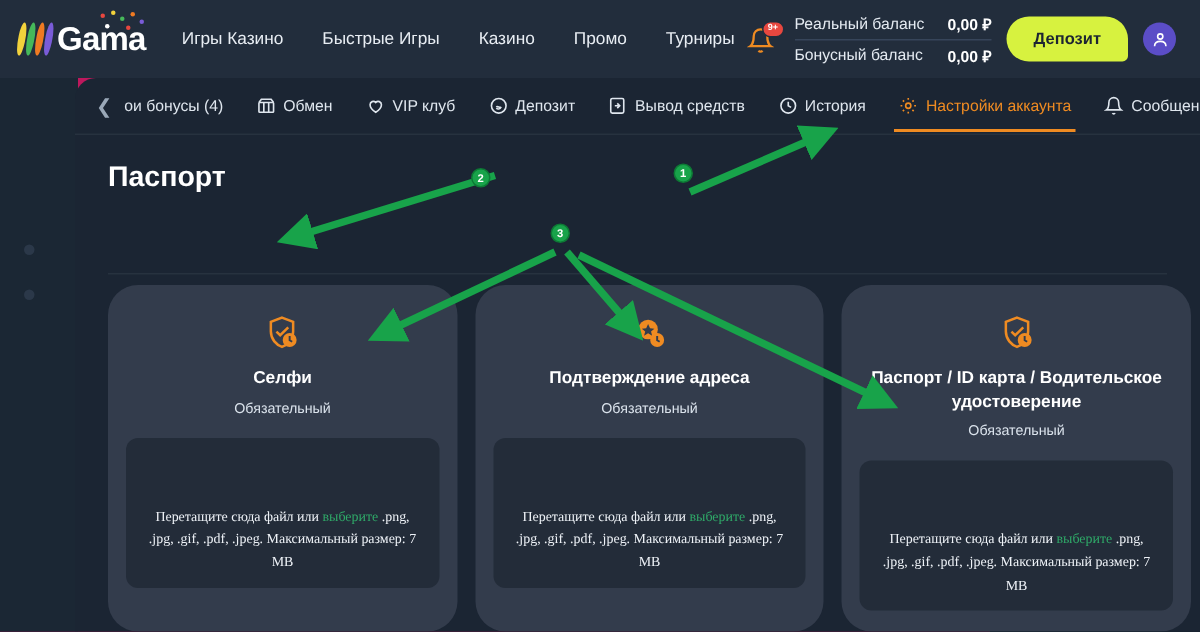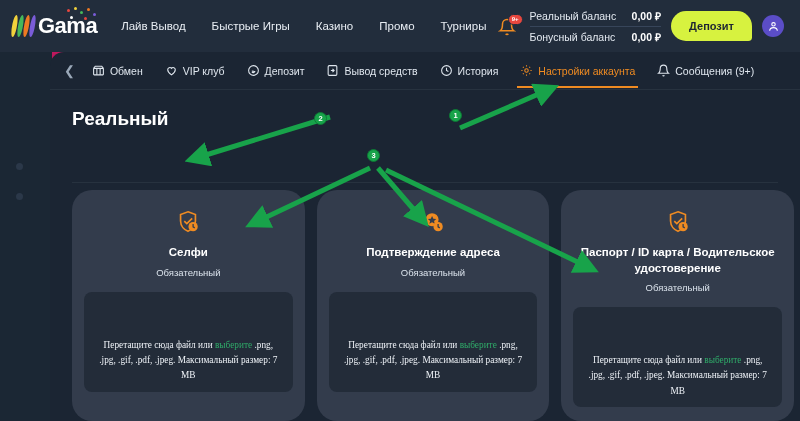--- a/index.html
+++ b/index.html
@@ -185,21 +185,21 @@
         <div class="cf" style="left:9px;top:0px;background:#f2d23c"></div>
         <div class="cf" style="left:15px;top:4px;background:#46b85a"></div>
         <div class="cf" style="left:22px;top:1px;background:#ef7a22"></div>
         <div class="cf" style="left:28px;top:6px;background:#7a5cd8"></div>
         <div class="cf" style="left:5px;top:9px;background:#ffffff"></div>
         <div class="cf" style="left:19px;top:10px;background:#e8473f"></div>
       </div>
     </div>
 
     <div class="nav">
-      <span class="nav-item">Лайв Вывод</span>
+      <span class="nav-item">Игры Казино</span>
       <span class="nav-item">Быстрые Игры</span>
       <span class="nav-item">Казино</span>
       <span class="nav-item">Промо</span>
       <span class="nav-item">Турниры</span>
     </div>
 
     <div class="header-right">
       <div class="bell-wrap">
         <svg class="tico" style="width:18px;height:18px;margin-top:4px" viewBox="0 0 24 24" fill="none" stroke="#ef8b22" stroke-width="2">
           <path d="M18 8a6 6 0 1 0-12 0c0 7-3 9-3 9h18s-3-2-3-9"></path>
@@ -228,20 +228,23 @@
         </svg>
       </div>
     </div>
   </div>
 
   <div class="panel">
 
     <div class="tabstrip">
       <span class="tab-back">❮</span>
 
+      <div class="tab clipped">
+        <span>ои бонусы (4)</span>
+      </div>
 
       <div class="tab">
         <svg class="tico" viewBox="0 0 24 24" fill="none" stroke="#dfe6ee" stroke-width="2">
           <rect x="3" y="8" width="18" height="12" rx="1"></rect>
             <path d="M3 8l3-4h12l3 4M9 8v12M15 8v12"></path>
         </svg>
         <span>Обмен</span>
       </div>
 
       <div class="tab">
@@ -285,21 +288,21 @@
 
       <div class="tab">
         <svg class="tico" viewBox="0 0 24 24" fill="none" stroke="#dfe6ee" stroke-width="2">
           <path d="M18 8a6 6 0 1 0-12 0c0 7-3 9-3 9h18s-3-2-3-9"></path>
           <path d="M13.7 21a2 2 0 0 1-3.4 0"></path>
         </svg>
         <span>Сообщения (9+)</span>
       </div>
     </div>
 
-    <div class="ptitle">Реальный</div>
+    <div class="ptitle">Паспорт</div>
 
     <div class="sub-divider"></div>
 
     <div class="cards">
 
       <div class="card">
         <div class="card-icon">
           <svg width="26" height="26" viewBox="0 0 28 28" fill="none">
             <path d="M14 3l8 3v7c0 5.5-4 9.5-8 11-4-1.5-8-5.5-8-11V6l8-3z" stroke="#ef8b22" stroke-width="1.8"></path>
             <path d="M10 13l2.7 2.6L18.5 10" stroke="#ef8b22" stroke-width="1.8" fill="none"></path>

